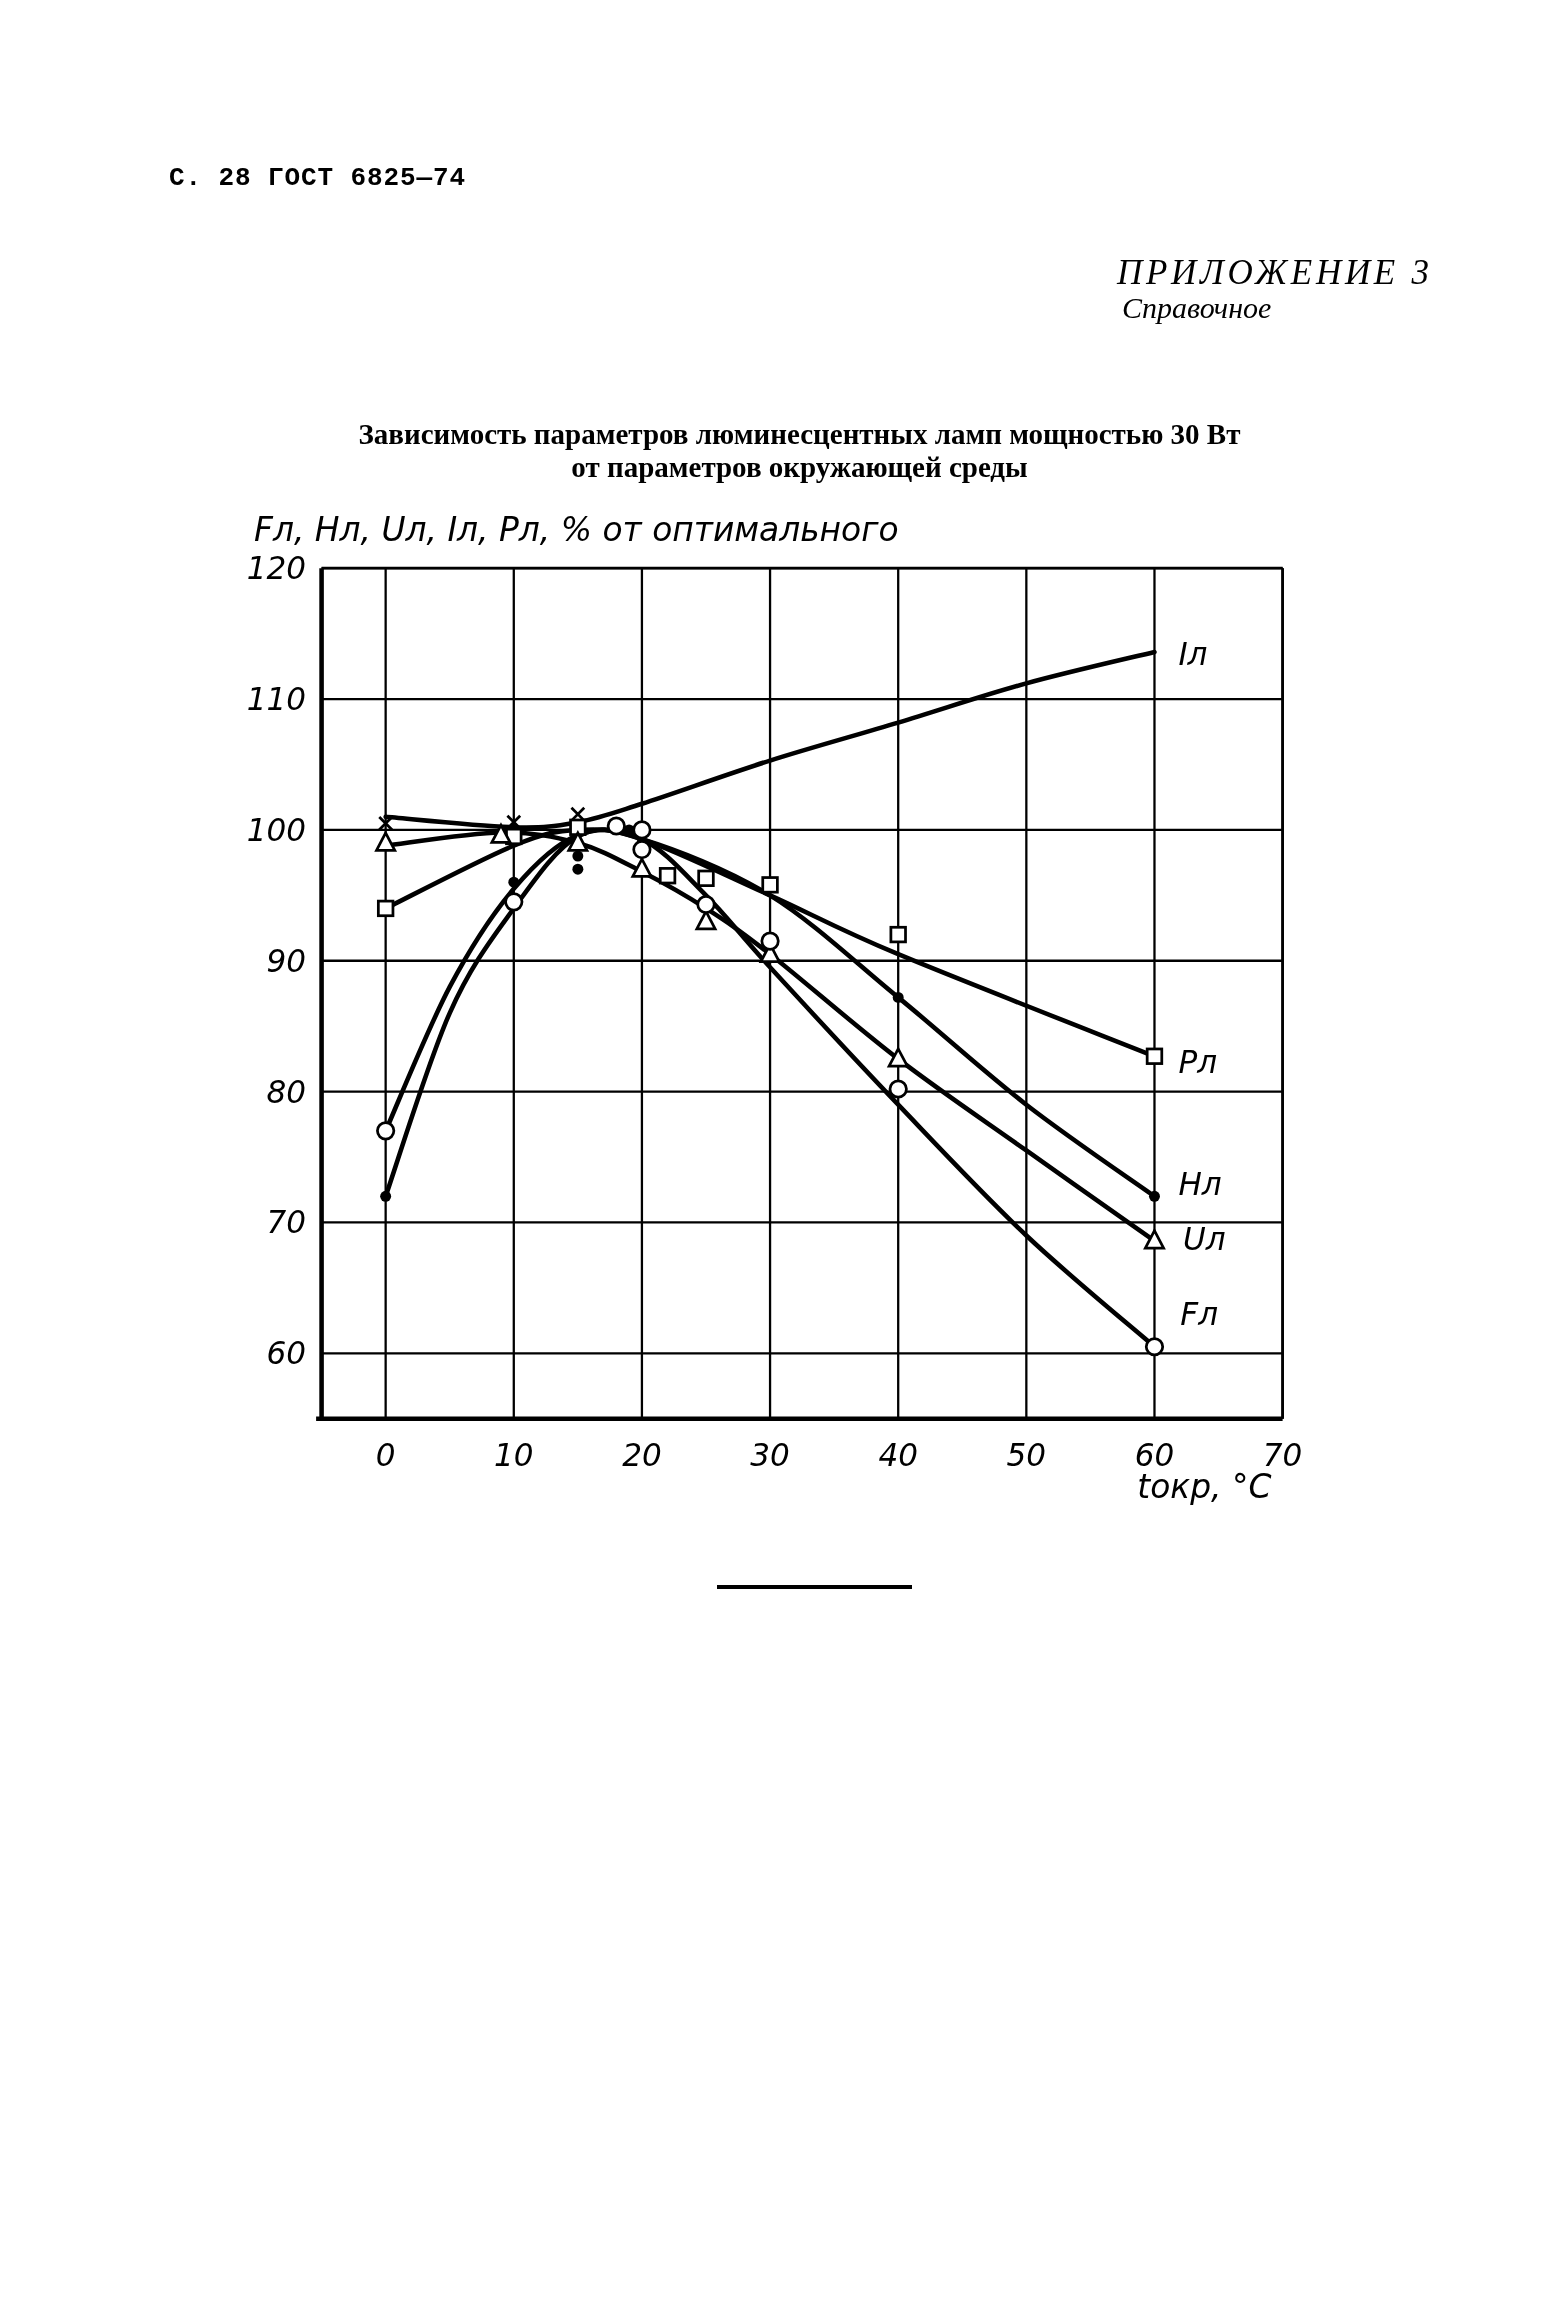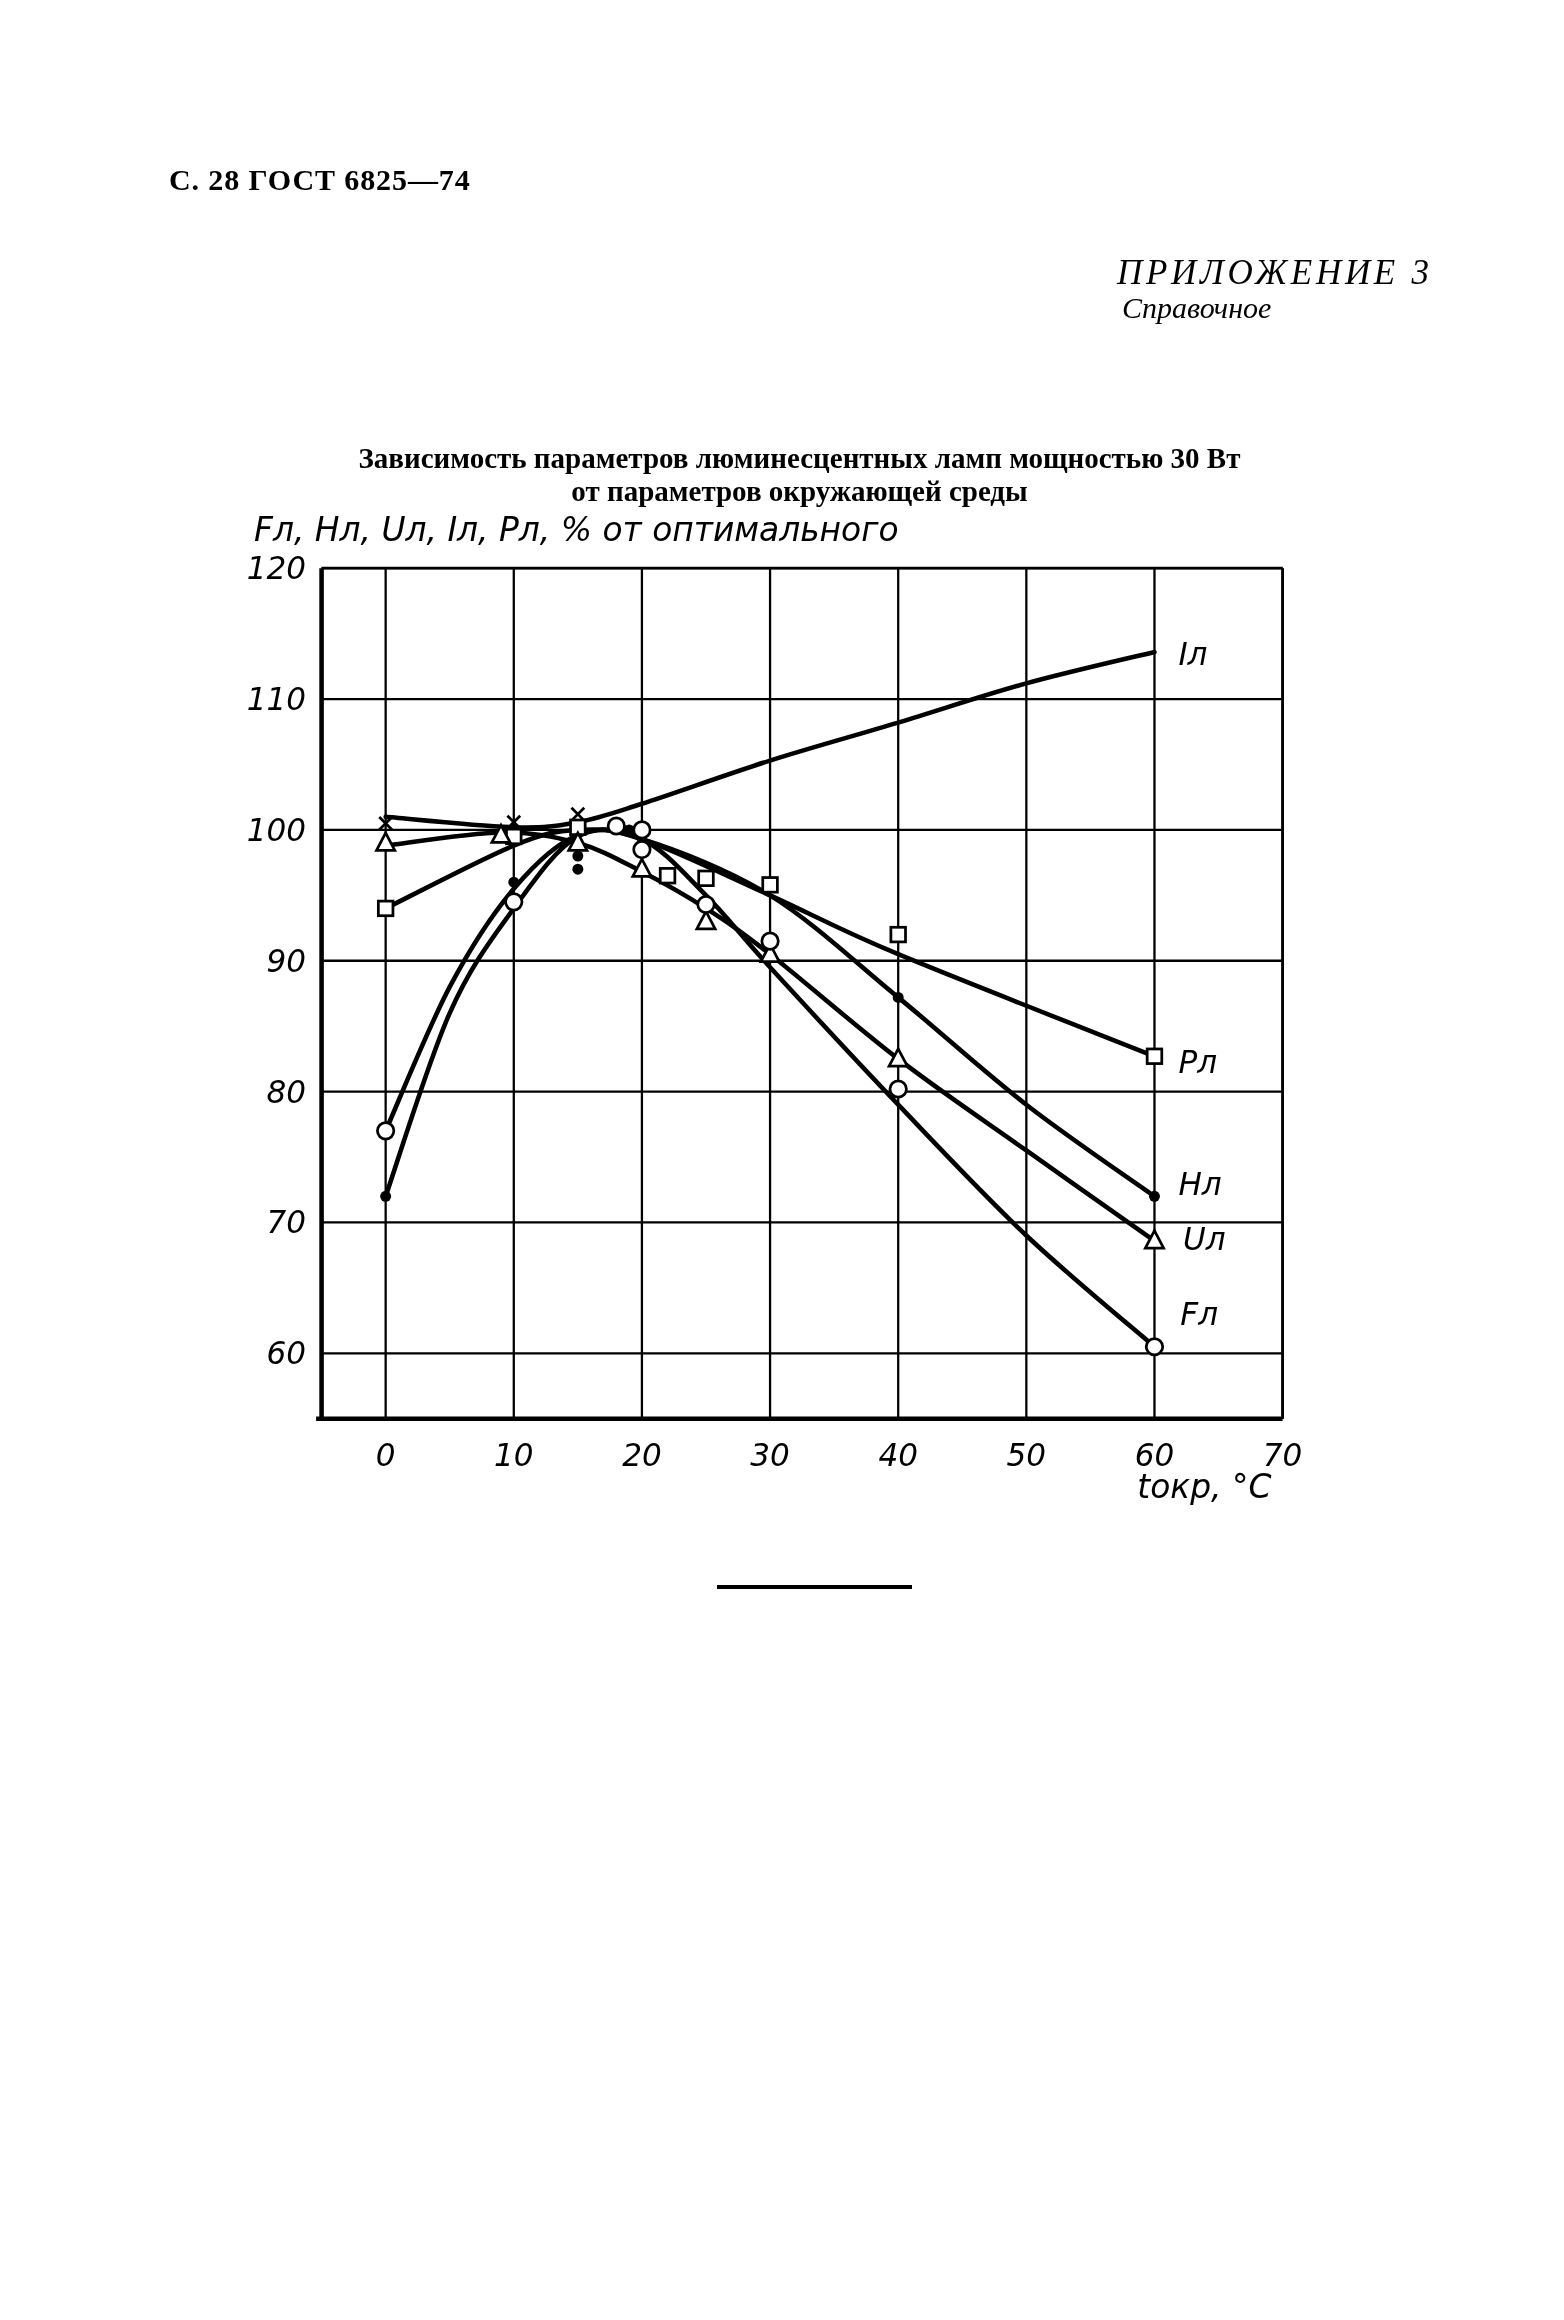--- a/index.html
+++ b/index.html
@@ -1,23 +1,23 @@
 <!DOCTYPE html>
 <html style="font-size:14.6px"><head>
 <meta charset="utf-8">
 <style>
   html, body { margin: 0; padding: 0; background: #ffffff; }
   body { width: 1564px; height: 2321px; position: relative; overflow: hidden;
          font-family: "Liberation Serif", serif; color: #000; }
   .abs { position: absolute; }
-  #page-header { left: 169px; top: 163px; font-family: Liberation Serif, serif;
-                 font-weight: bold; font-size: 30px; letter-spacing: 0.9px; }
+  #page-header { left: 169px; top: 163px; font-family: Liberation Mono, monospace;
+                 font-weight: bold; font-size: 26px; letter-spacing: 0.9px; }
   #appendix-title { left: 1117px; top: 253px; font-style: italic; font-size: 35px; letter-spacing: 3.7px; }
   #appendix-sub { left: 1122px; top: 291px; font-style: italic; font-size: 30px; }
-  #chart-title { left: 274px; top: 442px; width: 1051px; text-align: center;
+  #chart-title { left: 274px; top: 418px; width: 1051px; text-align: center;
                  font-family: "Liberation Serif", serif; font-weight: bold; font-size: 29px; line-height: 33px; }
   #chart-svg { left: 0; top: 0; }
   .hand { font-family: "DejaVu Sans", sans-serif; font-style: italic; }
   #footer-rule { left: 717px; top: 1585px; width: 195px; height: 3.7px; background: #000; }
 </style>
 </head>
 <body>
 
 <div id="page-header" class="abs">С. 28 ГОСТ 6825—74</div>
 <div id="appendix-title" class="abs">ПРИЛОЖЕНИЕ 3</div>

